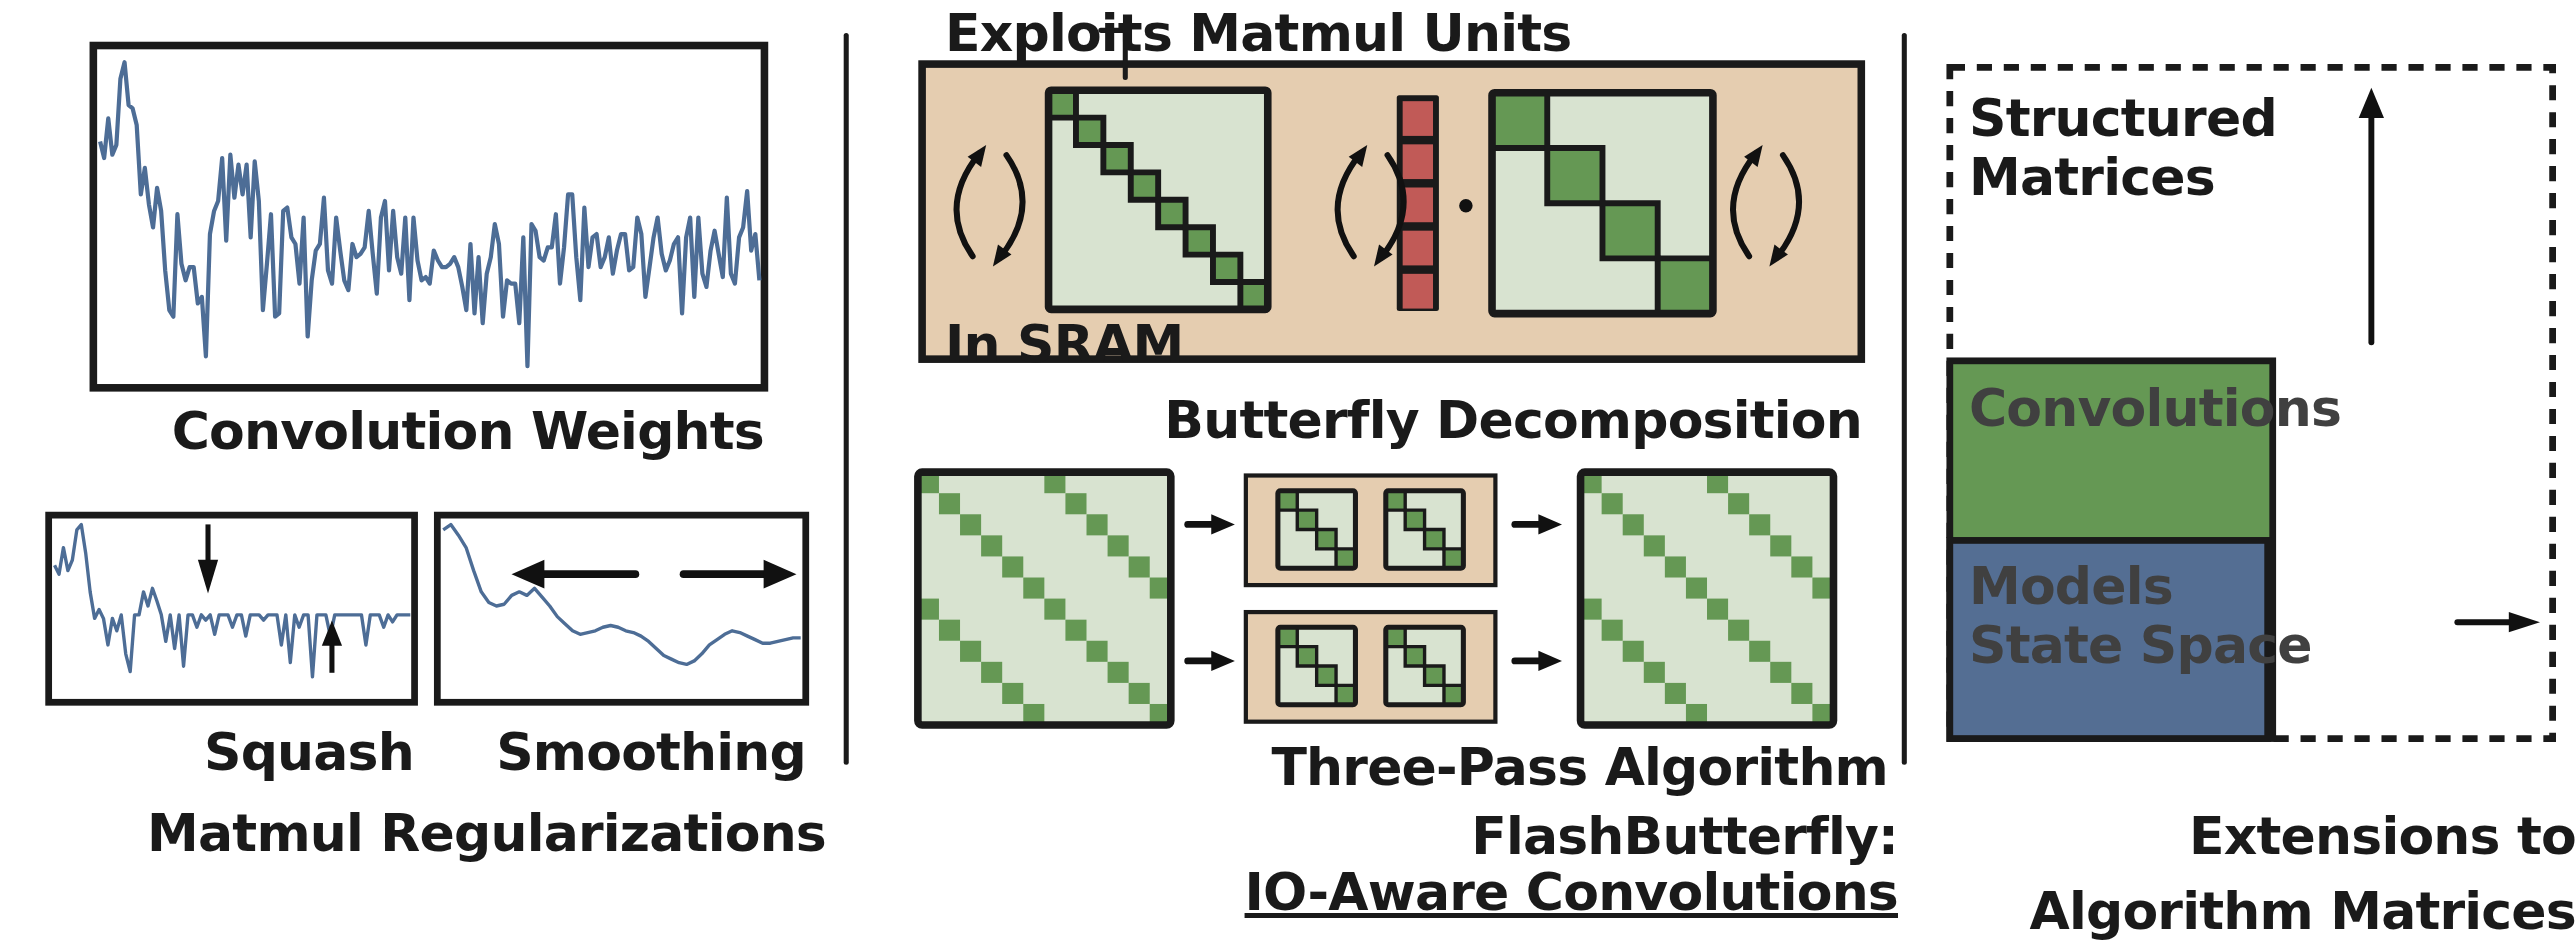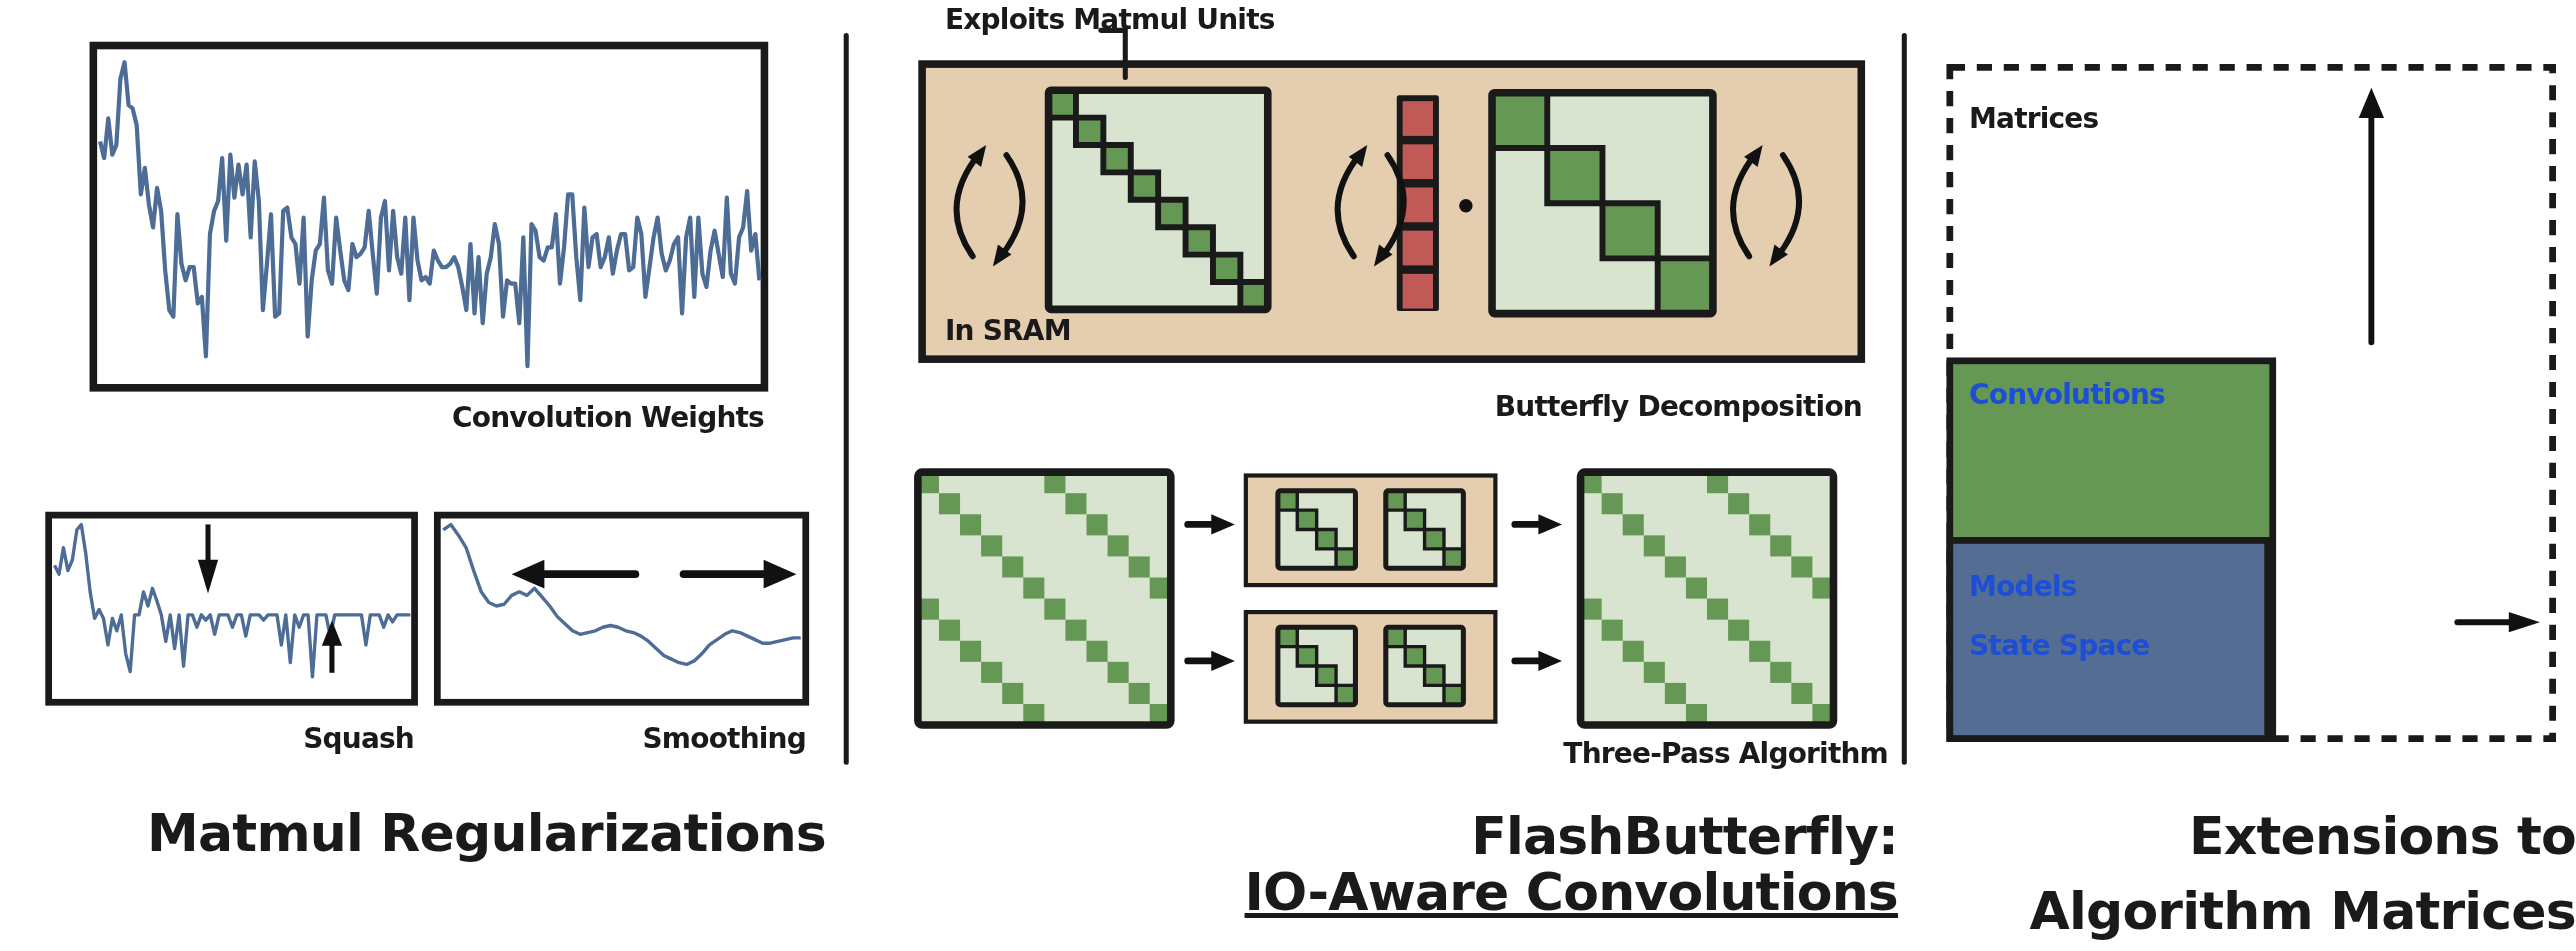--- a/index.html
+++ b/index.html
@@ -1,21 +1,21 @@
 <!DOCTYPE html>
 <html style="font-size:13.5px"><head>
 <meta charset="utf-8">
 <style>
   html, body { margin:0; padding:0; background:#ffffff; }
   body { width:2576px; height:951px; position:relative; overflow:hidden;
          font-family:"DejaVu Sans", "Liberation Sans", sans-serif; color:#1a1a1a; }
   .lbl { position:absolute; font-weight:bold; white-space:nowrap; text-align:right; letter-spacing:-0.8px; }
-  .lbl-md { font-size:28px; }
+  .lbl-md { font-size:52px; }
   .lbl-lg { font-size:52px; }
-  .lbl-white { color:#1d4ed8; text-align:left; }
+  .lbl-white { color:#404040; text-align:left; }
   .lbl-left { text-align:left; }
   svg { position:absolute; left:0; top:0; }
 </style>
 </head>
 <body>
 
 <svg id="canvas" width="2576" height="951" viewBox="0 0 3054 1128">
 
   <rect x="110" y="54" width="796" height="406" fill="#fff" stroke="#1a1a1a" stroke-width="9"></rect>
   <polyline id="line-main" fill="none" stroke="#4d6d96" stroke-width="5" stroke-linejoin="round" points="118.0,167.8 122.8,187.4 127.7,140.4 132.5,183.5 137.3,171.8 142.1,93.4 147.0,73.8 151.8,124.7 156.6,128.6 161.4,148.2 166.3,230.6 171.1,199.2 175.9,242.3 180.8,269.8 185.6,222.7 190.4,250.2 195.2,320.7 200.1,367.8 204.9,375.6 209.7,254.1 214.5,312.9 219.4,332.5 224.2,316.8 229.0,316.8 233.9,359.9 238.7,352.1 243.5,422.6 248.3,277.6 253.2,250.2 258.0,238.4 262.8,187.4 267.6,285.4 272.5,183.5 277.3,234.5 282.1,195.3 287.0,230.6 291.8,195.3 296.6,281.5 301.4,191.4 306.3,238.4 311.1,367.8 315.9,312.9 320.7,254.1 325.6,375.6 330.4,371.7 335.2,250.2 340.0,246.2 344.9,281.5 349.7,289.4 354.5,336.4 359.4,258.0 364.2,399.1 369.0,332.5 373.8,297.2 378.7,289.4 383.5,234.5 388.3,320.7 393.1,336.4 398.0,258.0 402.8,297.2 407.6,332.5 412.5,344.2 417.3,289.4 422.1,305.0 426.9,301.1 431.8,293.3 436.6,250.2 441.4,301.1 446.2,348.2 451.1,258.0 455.9,238.4 460.7,320.7 465.6,250.2 470.4,305.0 475.2,324.6 480.0,258.0 484.9,356.0 489.7,258.0 494.5,309.0 499.3,332.5 504.2,328.6 509.0,336.4 513.8,297.2 518.7,309.0 523.5,316.8 528.3,316.8 533.1,312.9 538.0,305.0 542.8,316.8 547.6,340.3 552.4,367.8 557.3,289.4 562.1,371.7 566.9,305.0 571.8,383.4 576.6,324.6 581.4,305.0 586.2,265.8 591.1,289.4 595.9,375.6 600.7,332.5 605.5,336.4 610.4,336.4 615.2,383.4 620.0,281.5 624.9,434.4 629.7,265.8 634.5,273.7 639.3,305.0 644.2,309.0 649.0,293.3 653.8,293.3 658.6,254.1 663.5,336.4 668.3,293.3 673.1,230.6 678.0,230.6 682.8,305.0 687.6,356.0 692.4,246.2 697.3,316.8 702.1,281.5 706.9,277.6 711.7,316.8 716.6,305.0 721.4,281.5 726.2,324.6 731.0,297.2 735.9,277.6 740.7,277.6 745.5,320.7 750.4,316.8 755.2,258.0 760.0,277.6 764.8,352.1 769.7,316.8 774.5,281.5 779.3,258.0 784.1,301.1 789.0,320.7 793.8,309.0 798.6,289.4 803.5,281.5 808.3,371.7 813.1,281.5 817.9,258.0 822.8,352.1 827.6,258.0 832.4,324.6 837.2,340.3 842.1,297.2 846.9,273.7 851.7,301.1 856.6,328.6 861.4,234.5 866.2,324.6 871.0,336.4 875.9,281.5 880.7,269.8 885.5,226.6 890.3,297.2 895.2,277.6 900.0,332.5"></polyline>
@@ -226,20 +226,21 @@
 <div class="lbl lbl-lg" style="left:25px; top:803px; width:801px;">Matmul Regularizations</div>
 
 <div class="lbl lbl-md lbl-left" style="left:945px; top:3.4px;">Exploits Matmul Units</div>
 <div class="lbl lbl-md lbl-left" style="left:945px; top:314px;">In SRAM</div>
 <div class="lbl lbl-md" style="left:922px; top:390px; width:940px;">Butterfly Decomposition</div>
 <div class="lbl lbl-md" style="left:948px; top:737px; width:940px;">Three-Pass Algorithm</div>
 <div class="lbl lbl-lg" style="left:886px; top:806px; width:1012px;">FlashButterfly:</div>
 <div class="lbl lbl-lg" style="left:886px; top:862px; width:1012px;text-decoration:underline;">IO-Aware Convolutions</div>
 
 <div class="lbl lbl-md lbl-left" style="left:1969px; top:89px; line-height:59px;">
+  <div>Structured</div>
   <div>Matrices</div>
 </div>
 <div class="lbl lbl-md lbl-white" style="left:1969px; top:378px;">Convolutions</div>
 <div class="lbl lbl-md lbl-white" style="left:1969px; top:557px; line-height:59px;">
   <div>Models</div>
   <div>State Space</div>
 </div>
 <div class="lbl lbl-lg" style="left:1923px; top:806px; width:653px;">Extensions to</div>
 <div class="lbl lbl-lg" style="left:1923px; top:881px; width:653px;">Algorithm Matrices</div>
 

